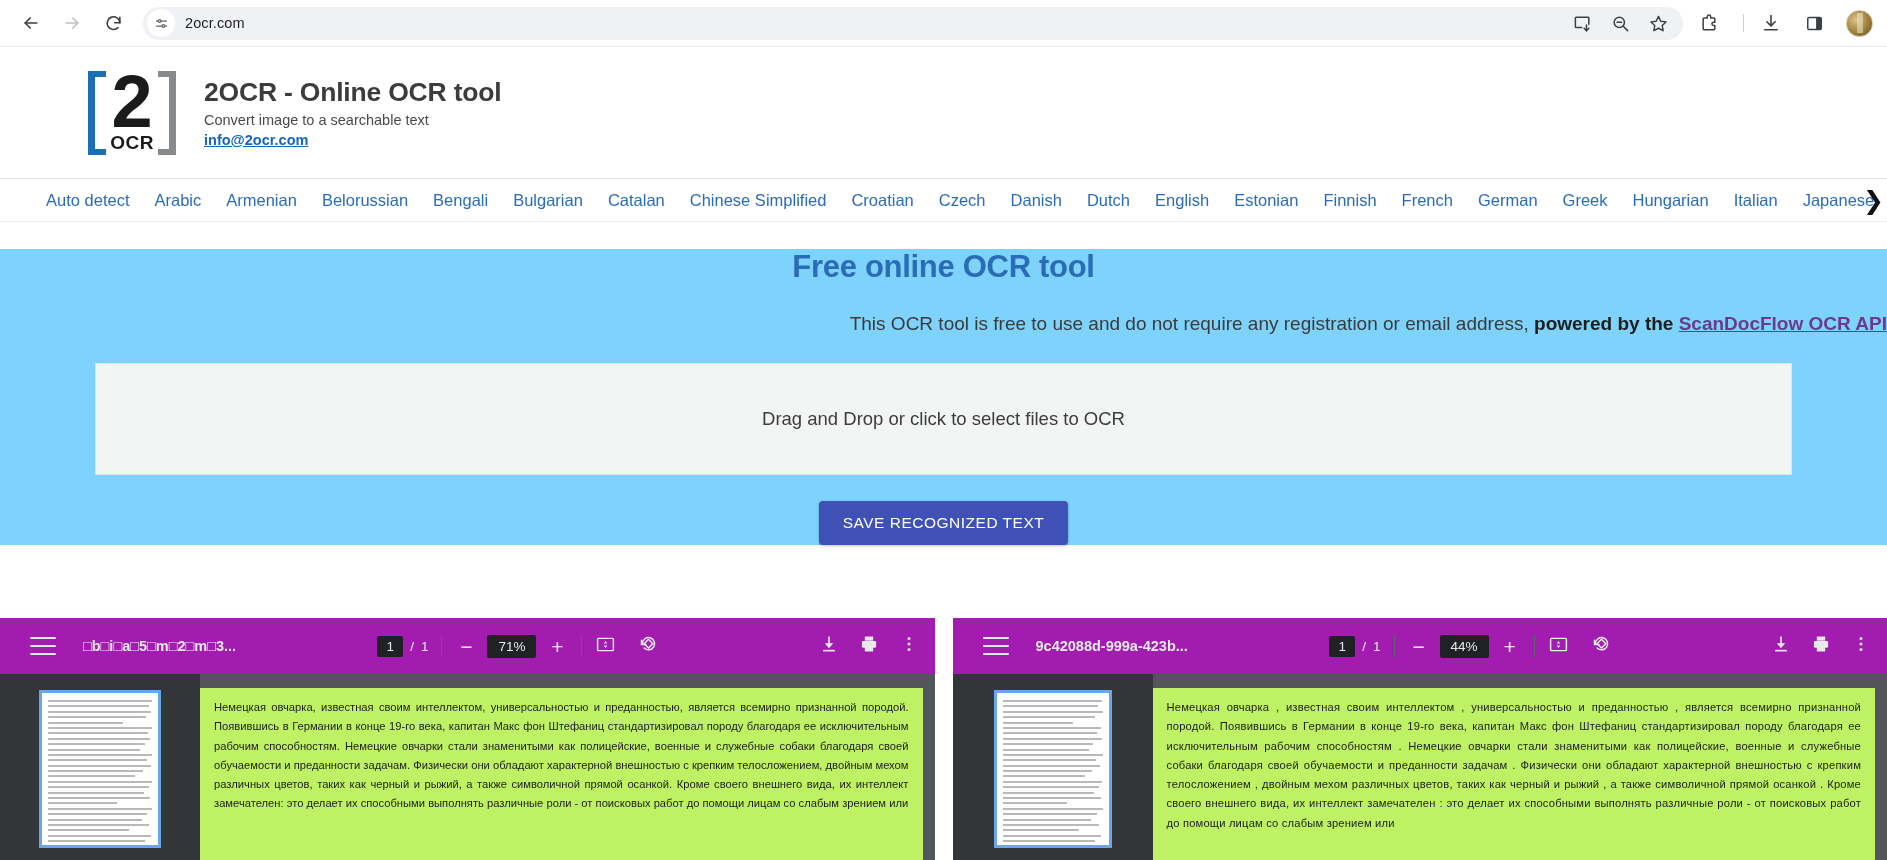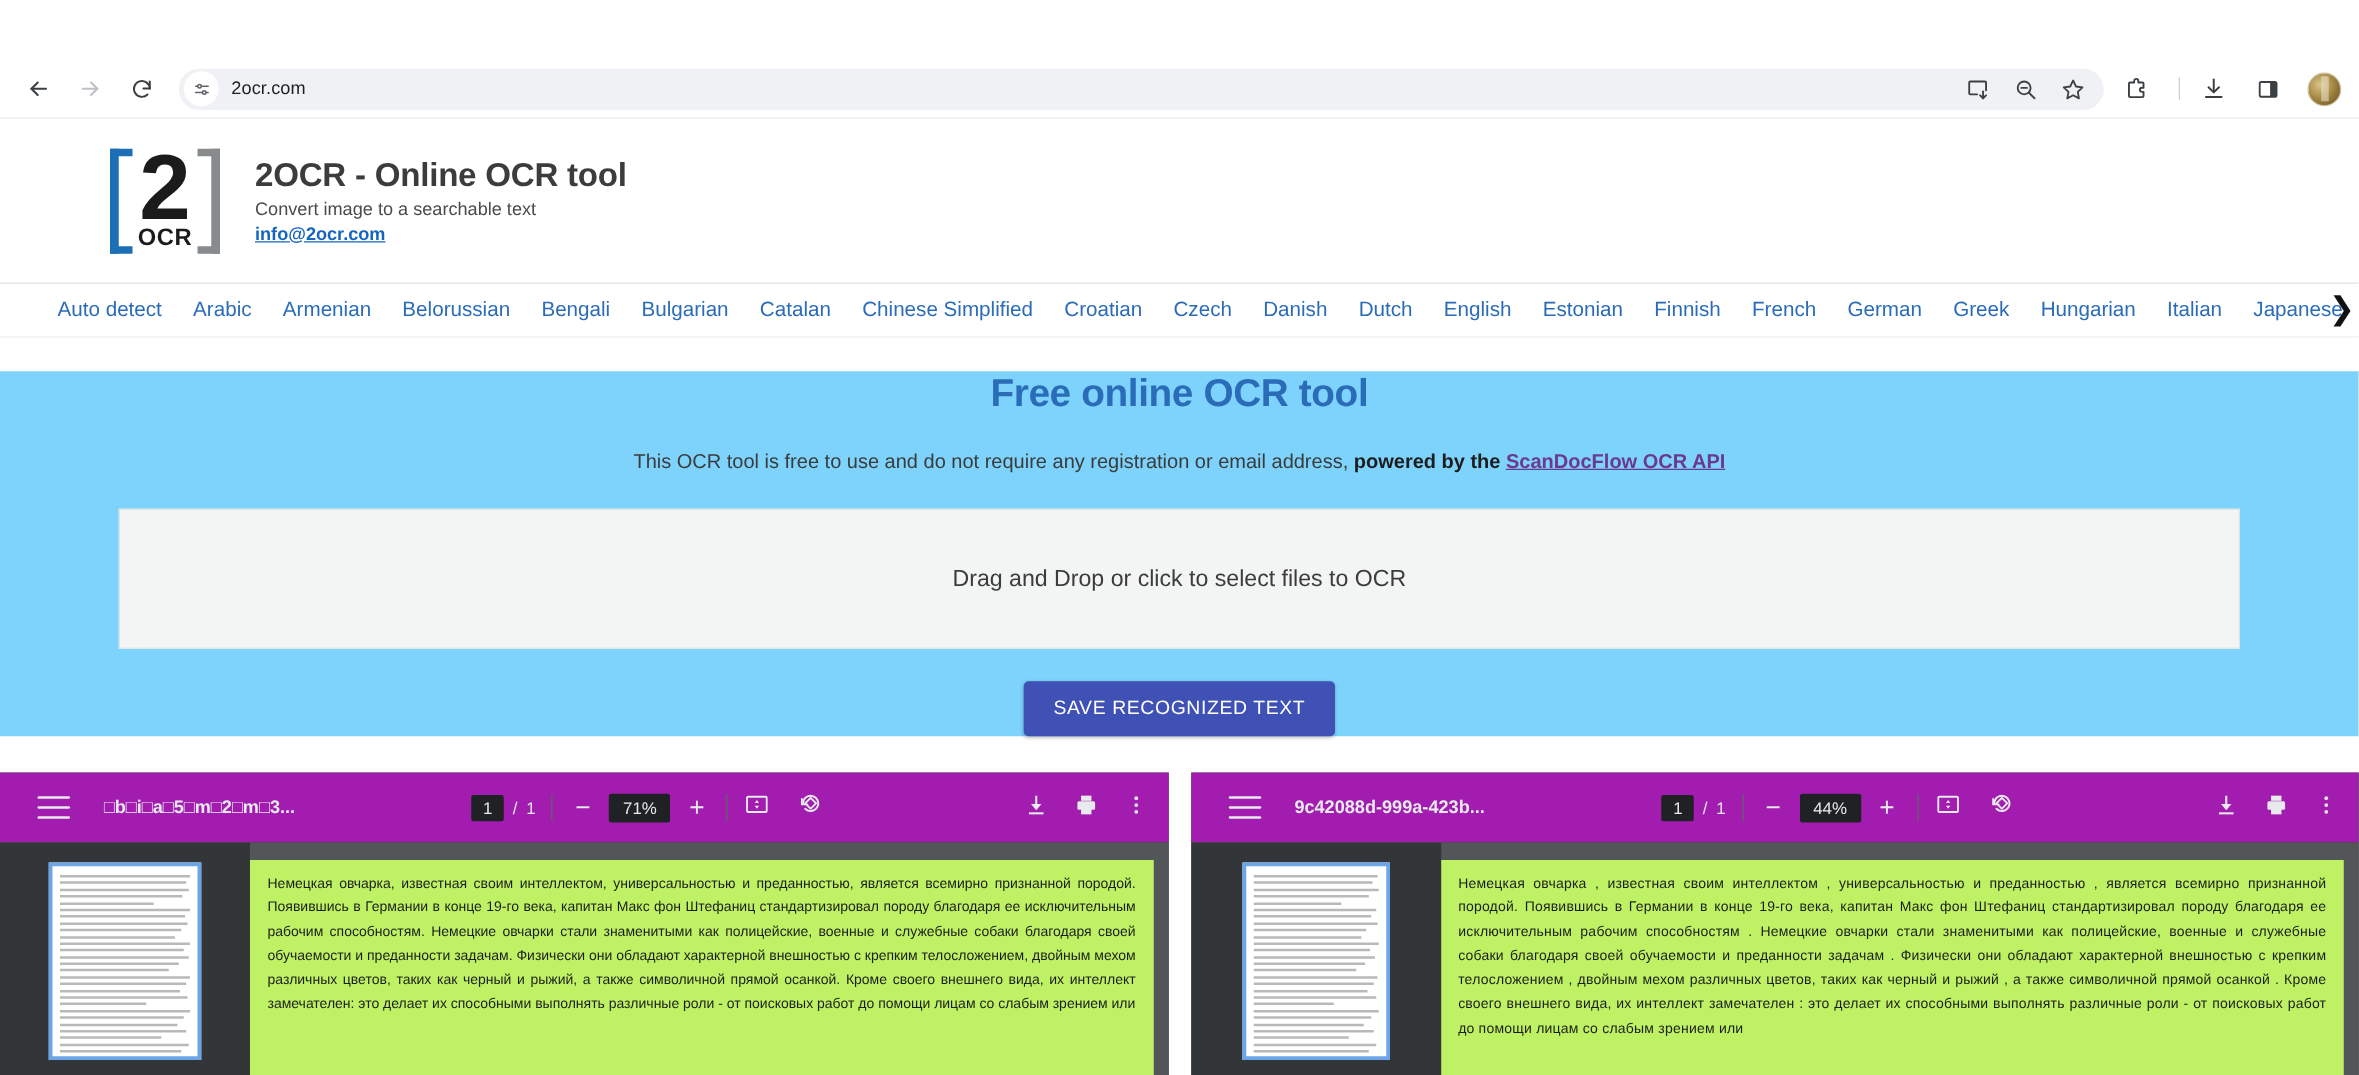--- a/index.html
+++ b/index.html
@@ -12,21 +12,20 @@
   }
 
   
   .browser-bar {
     height: 47px;
     background: #ffffff;
     display: flex;
     align-items: center;
     padding: 0 14px;
     border-bottom: 1px solid #e8e8e8;
-    margin-top: 48px;
   }
   .nav-btn {
     width: 34px; height: 34px;
     display: flex; align-items: center; justify-content: center;
     border-radius: 50%;
     flex: 0 0 auto;
     margin-right: 7px;
   }
   .nav-btn svg { display: block; }
   .omnibox {
@@ -166,22 +165,22 @@
   .main { padding: 0; background: #7dd3fc; }
   .page-title {
     text-align: center;
     font-size: 31px;
     font-weight: 700;
     color: #2b6cb8;
     margin: 27px 0 0 0;
     letter-spacing: -.3px;
   }
   .page-desc {
-    text-align: center;
-    font-size: 16px;
+    text-align: right;
+    font-size: 19px;
     color: #3b3b3b;
     margin: 28px 0 0 0;
   }
   .page-desc b { font-weight: 700; color: #1d1d1d; }
   .page-desc a {
     color: #6a3a8e;
     text-decoration: underline;
     font-weight: 700;
   }
   .dropzone {

